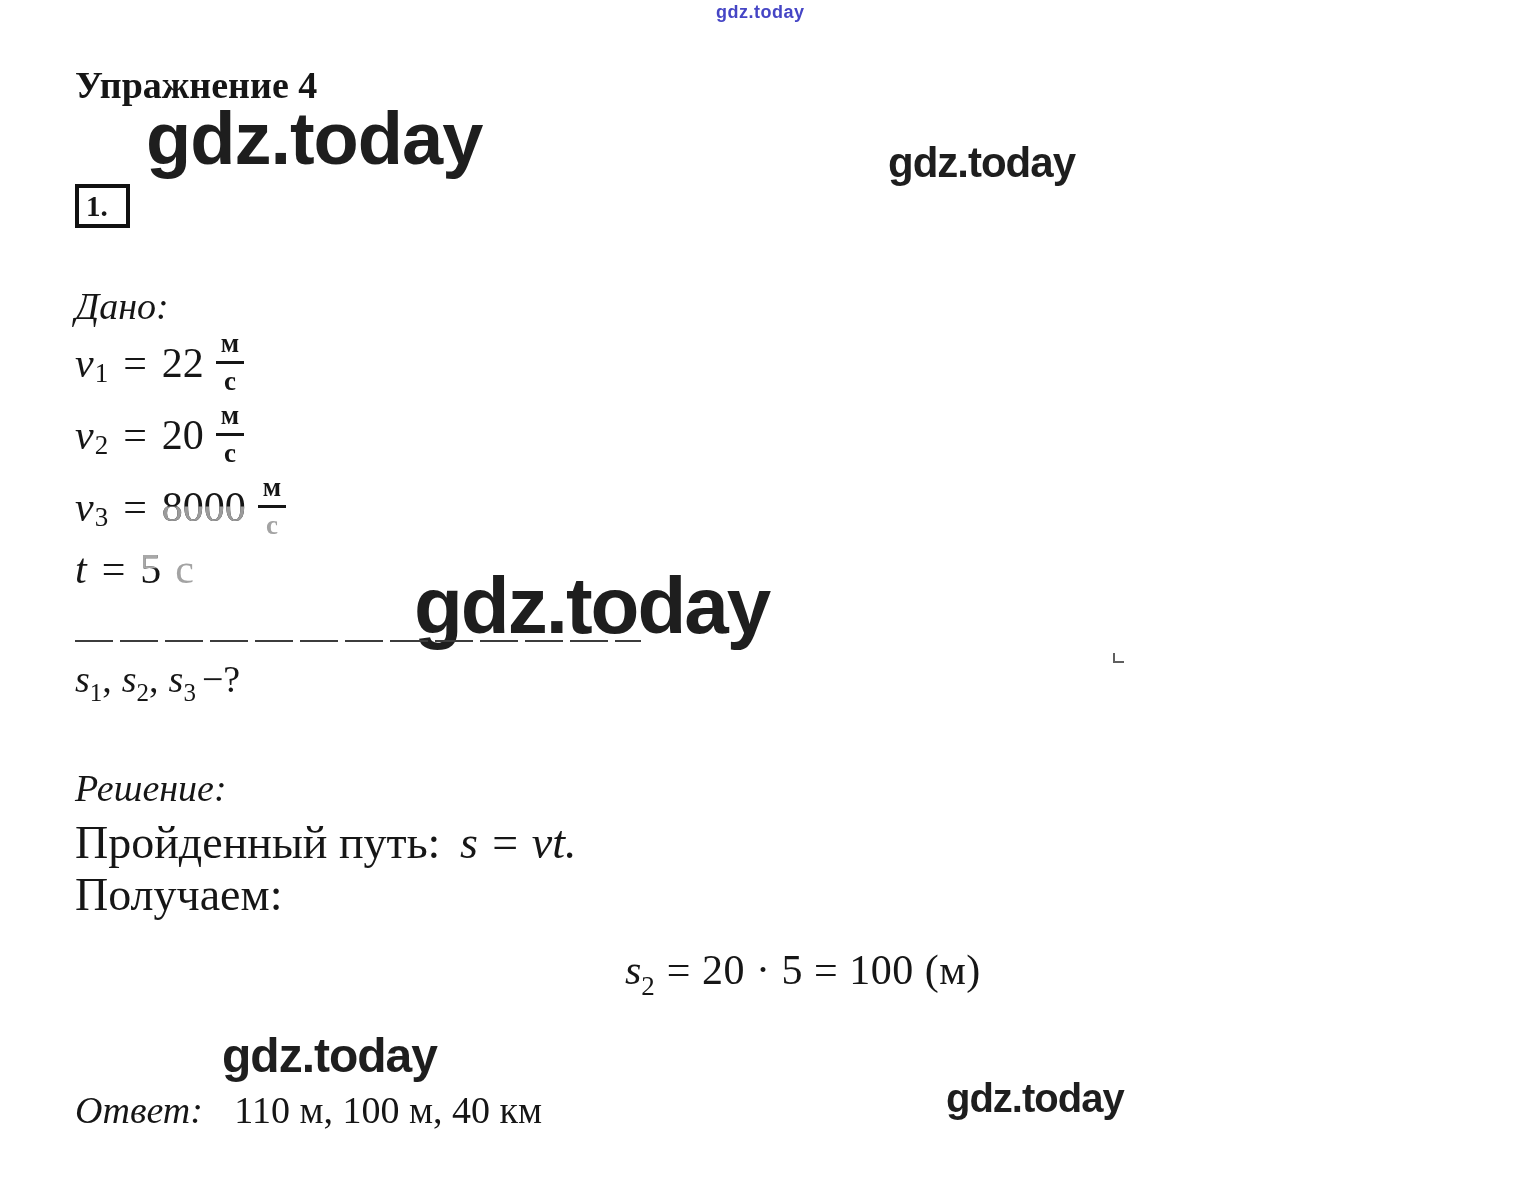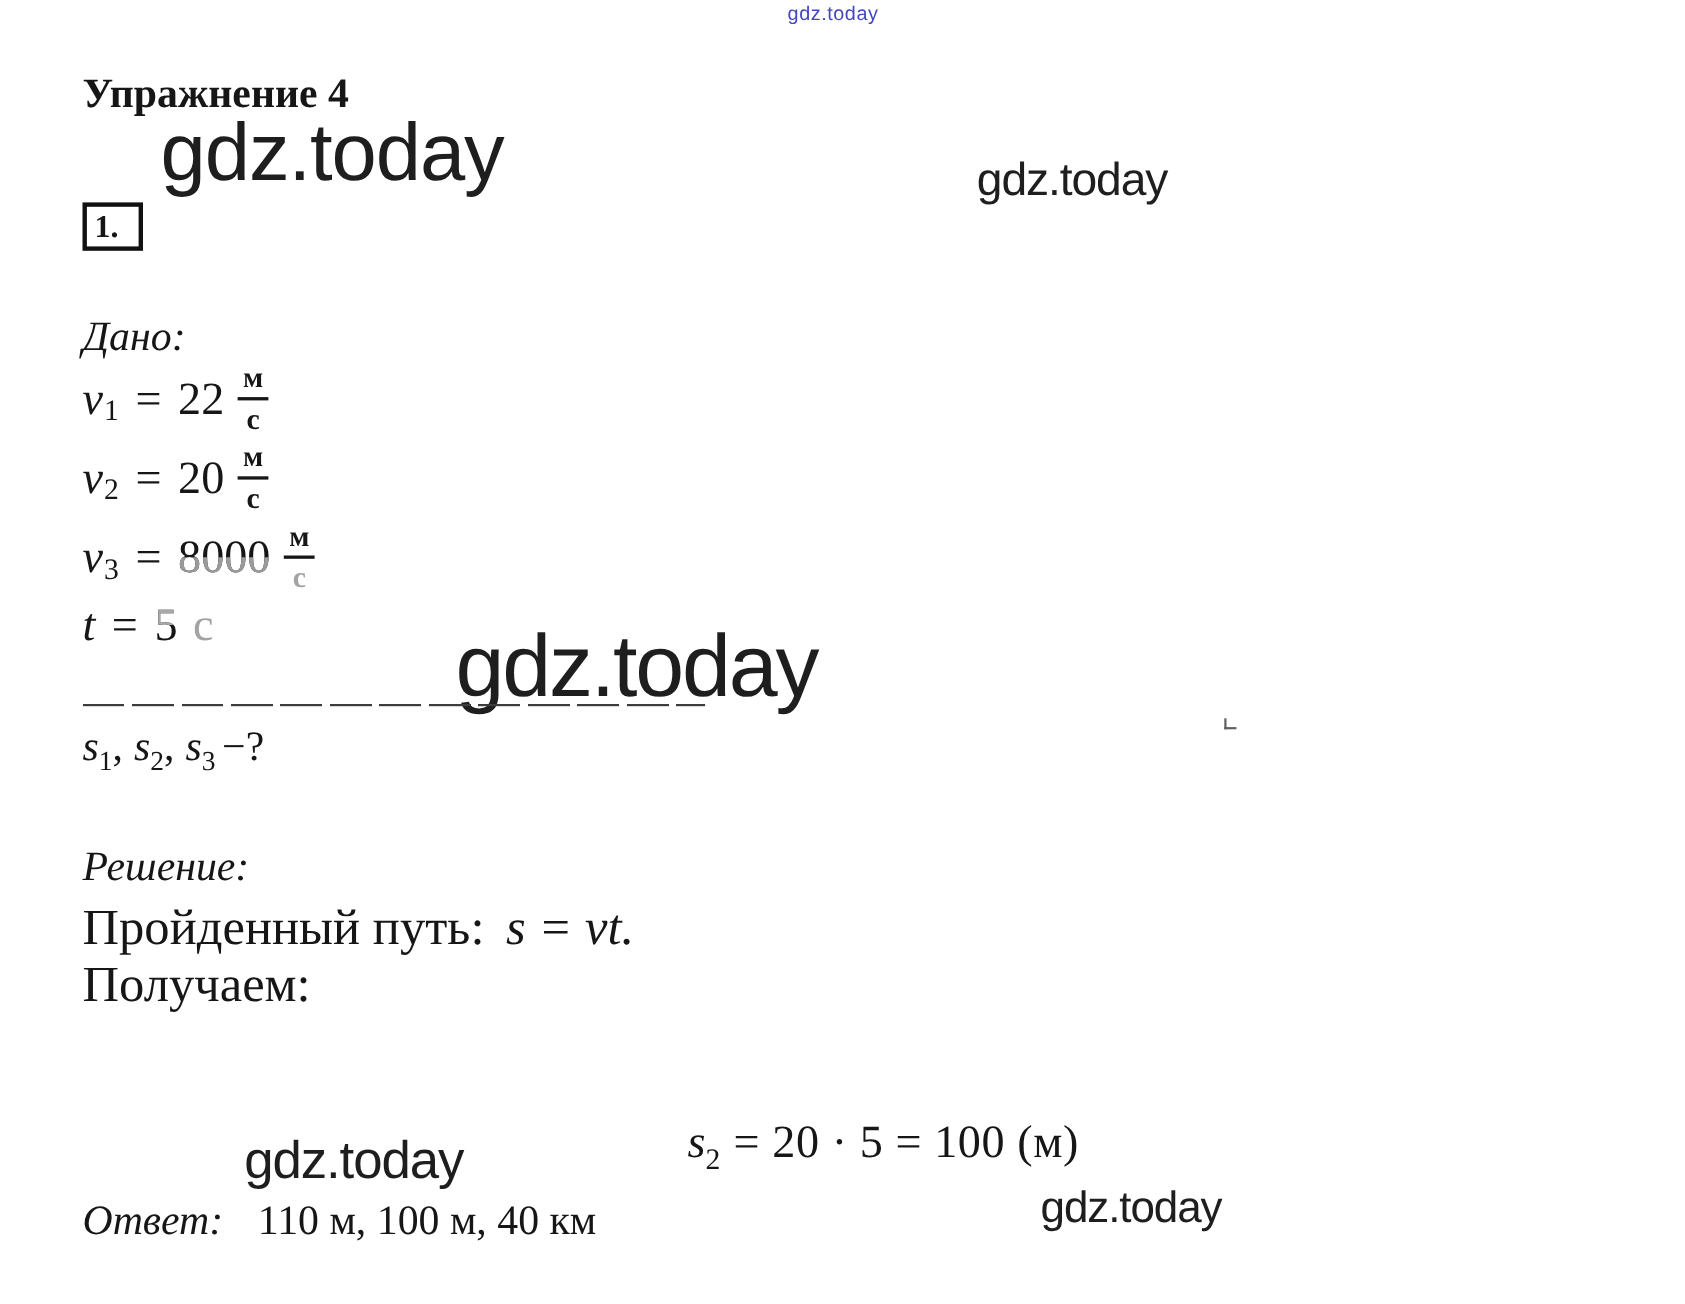--- a/index.html
+++ b/index.html
@@ -4,21 +4,21 @@
 <style>
   html,body{margin:0;padding:0;background:#ffffff;}
   .page{
     position:relative;width:1532px;height:1185px;background:#ffffff;overflow:hidden;
     font-family:"Liberation Serif", serif;color:#161616;
   }
   .abs{position:absolute;}
   .it{font-style:italic;}
 
   
-  .wm{font-family:"Liberation Sans", sans-serif;font-weight:400;color:#1e1e1e;line-height:1;white-space:nowrap;}
+  .wm{font-family:"Liberation Sans", sans-serif;font-weight:700;color:#1e1e1e;line-height:1;white-space:nowrap;}
   .wm-top{left:716px;top:3px;font-size:18px;letter-spacing:0.5px;}
   .wm-large{left:146px;top:102px;font-size:74px;letter-spacing:-1px;}
   .wm-right{left:888px;top:142px;font-size:42px;letter-spacing:-1px;}
   .wm-middle{left:414px;top:566px;font-size:80px;letter-spacing:-2px;}
   .wm-inline{left:222px;top:1032px;font-size:48px;letter-spacing:-1px;}
   .wm-bottom{left:946px;top:1078px;font-size:40px;letter-spacing:-1px;}
 
   .title{left:75px;top:66px;font-size:38px;font-weight:700;line-height:1;white-space:nowrap;}
 
   .problem-box{
@@ -147,21 +147,21 @@
   <div class="abs label-line it" style="left:75px;top:768px">Решение:</div>
 
   <div class="abs text-line" style="left:75px;top:818px">
     <span>Пройденный путь:</span>
     <span class="it" style="margin-left:8px">s = vt.</span>
   </div>
 
   <div class="abs text-line" style="left:75px;top:870px">Получаем:</div>
 
 
-  <div class="abs eq" style="left:625px;top:1018px">
+  <div class="abs eq" style="left:625px;top:949px">
     <span class="it">s</span><span class="esub">2</span><span class="erest">= 20 · 5 = 100 (м)</span>
   </div>
 
   <div class="abs wm wm-inline">gdz.today</div>
 
 
   <div class="abs answer-line">
     <span class="it">Ответ:</span>
     <span class="ans-text">110 м, 100 м, 40 км</span>
   </div>

